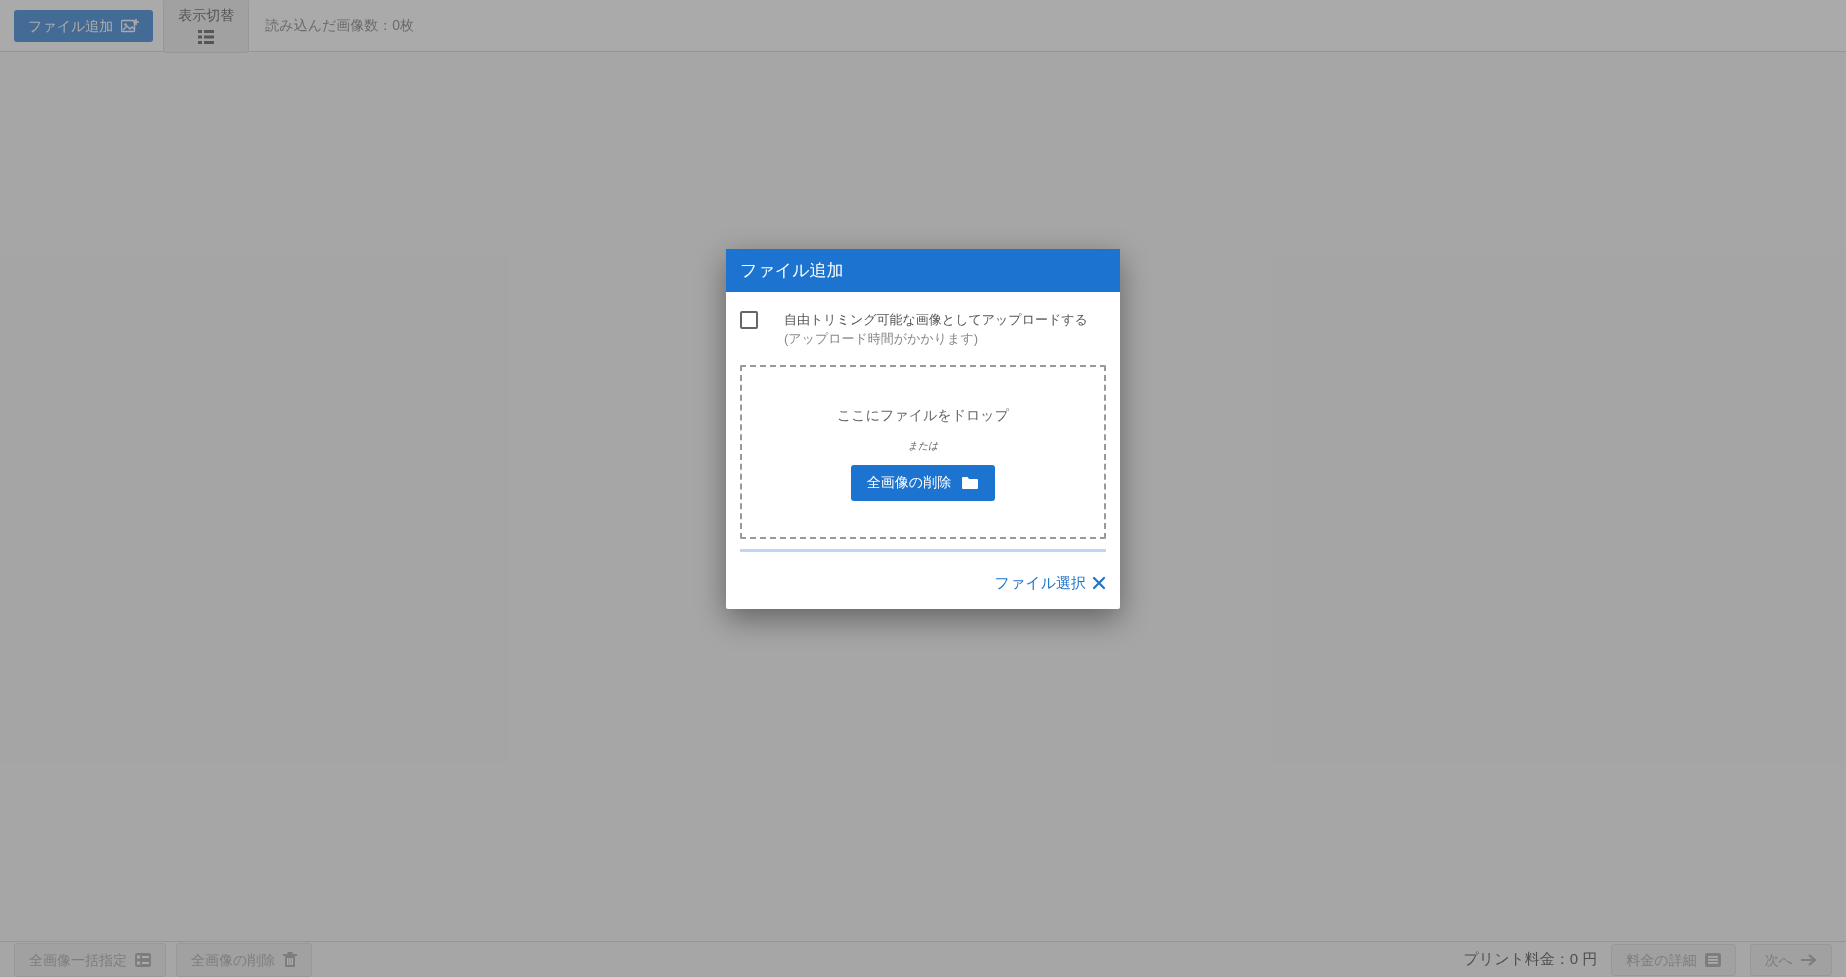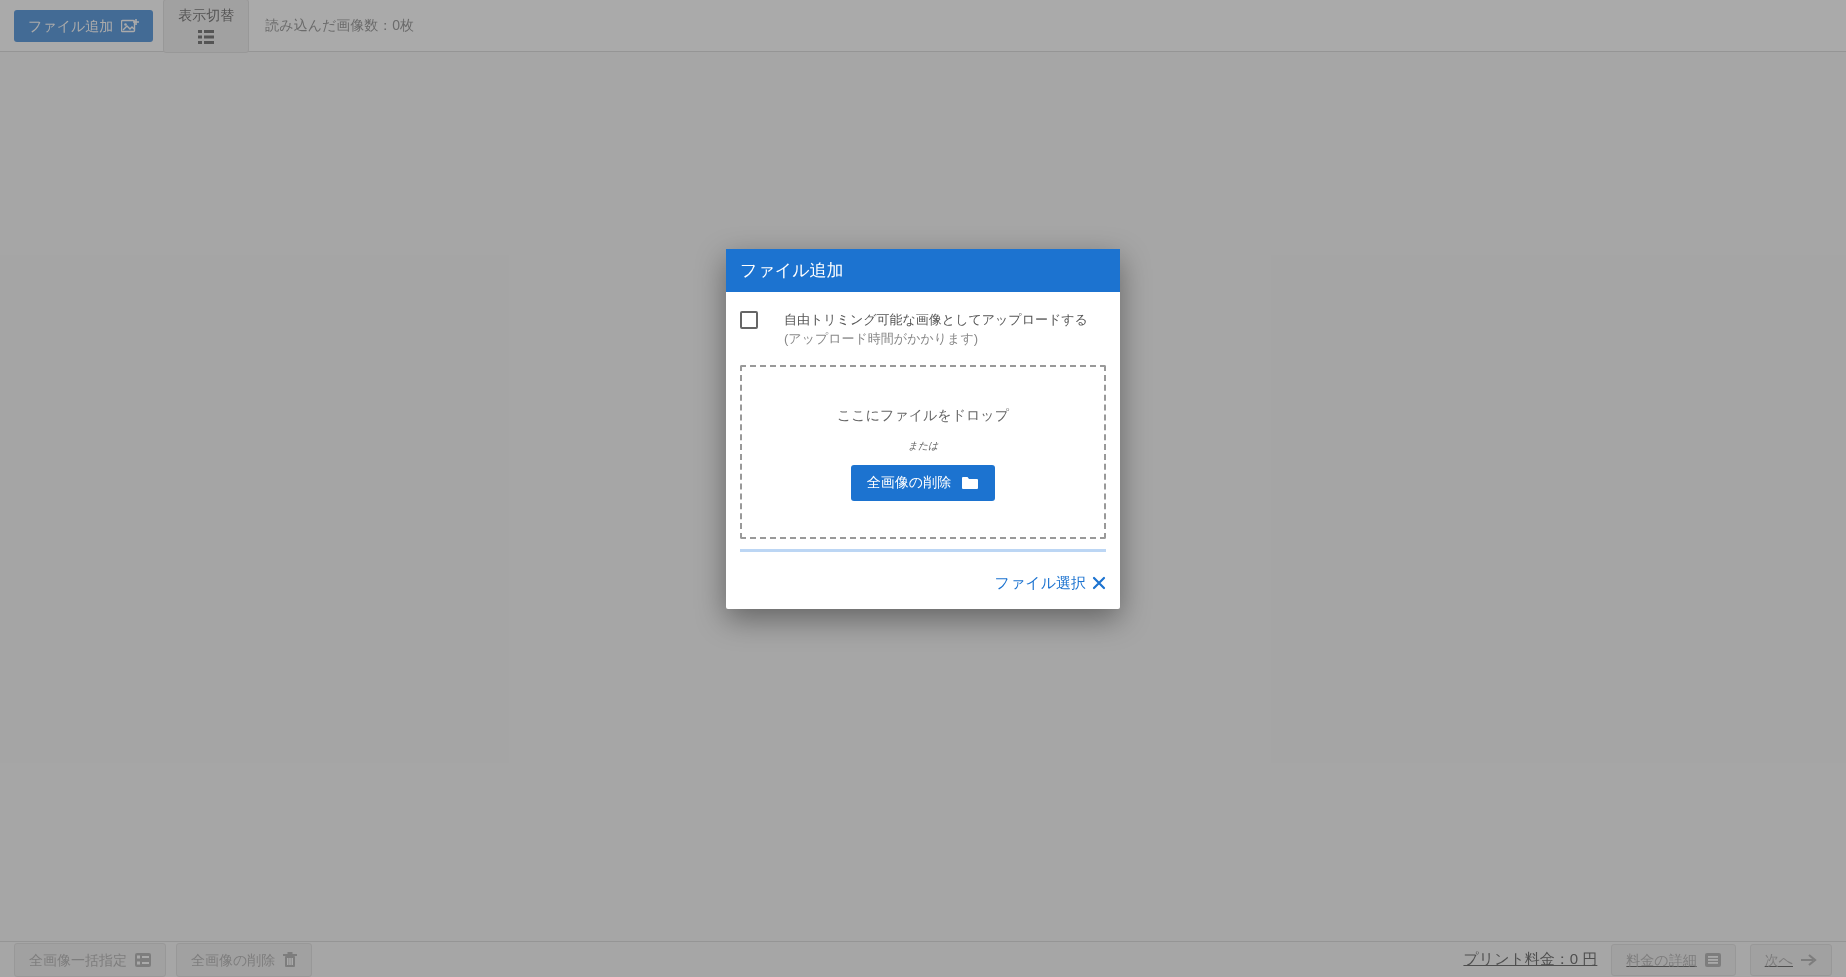--- a/index.html
+++ b/index.html
@@ -40,21 +40,21 @@
     .btn-disabled{ background:#eceaea; color:#9c9c9c; border:1px solid #d7d7d7; cursor:default; }
     .status-text { color:#737373; margin-left:6px; }
 
     
     .bottom-bar {
       position:absolute; bottom:0; left:0; right:0;
       background:#f5f5f5; border-top:1px solid #d0d0d0;
       padding:10px 14px; display:flex; align-items:center; height:36px;
     }
     .bottom-left  { display:flex; gap:10px; }
-    .bottom-right { margin-left:auto; display:flex; align-items:center; gap:14px;text-decoration:underline; }
+    .bottom-right { margin-left:auto; display:flex; align-items:center; gap:14px; }
     .price-text   { color:#333; font-size:15px; }
 
     
     .overlay {
       position:absolute; inset:0;
       background:rgba(100,100,100,0.55);
       display:flex; align-items:center; justify-content:center;
     }
 
     

